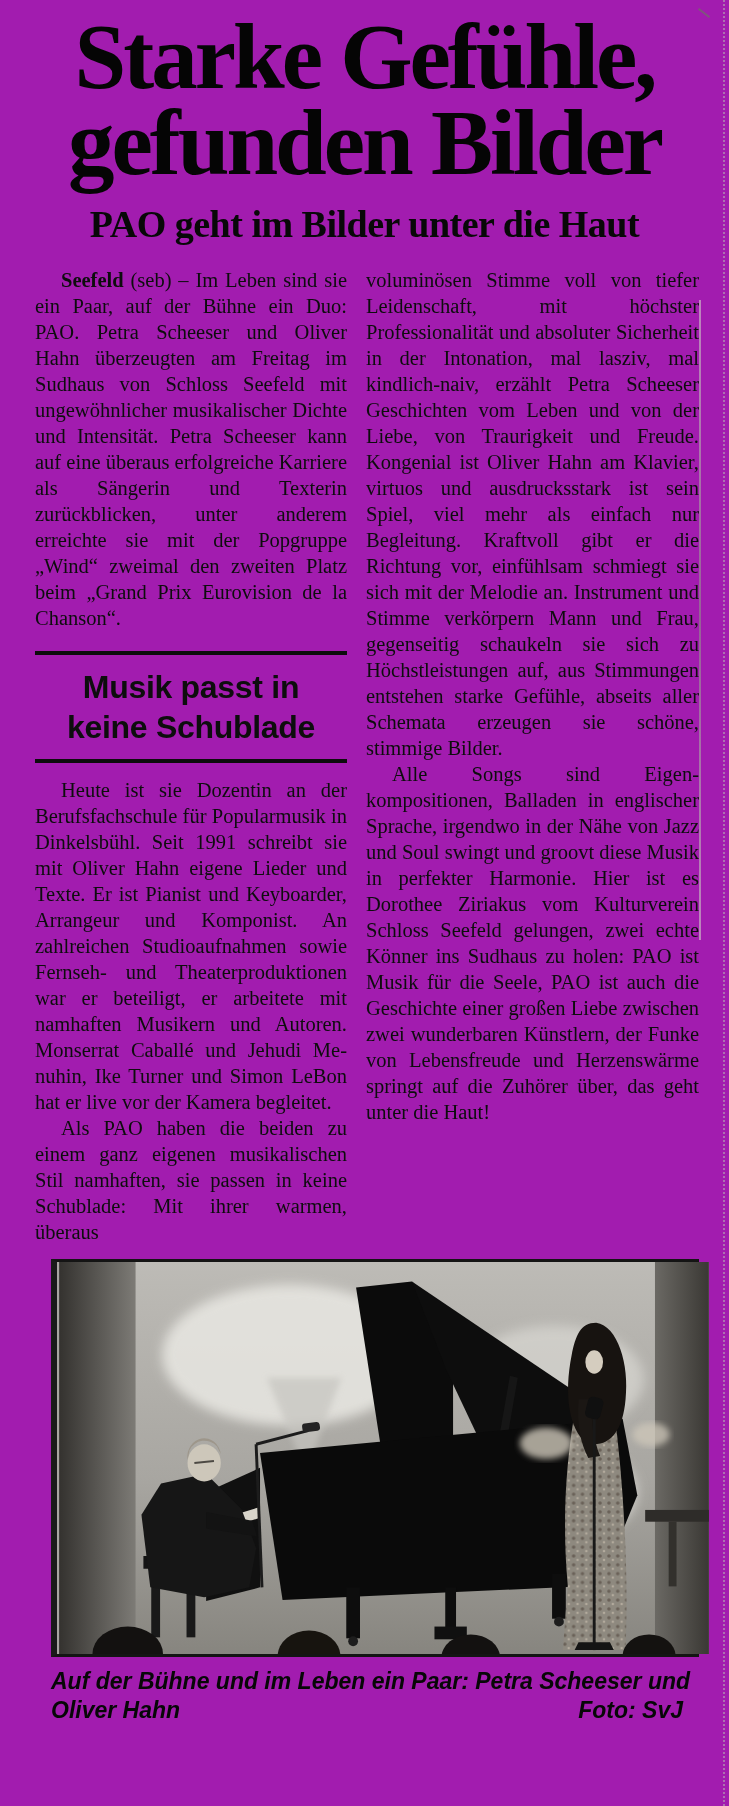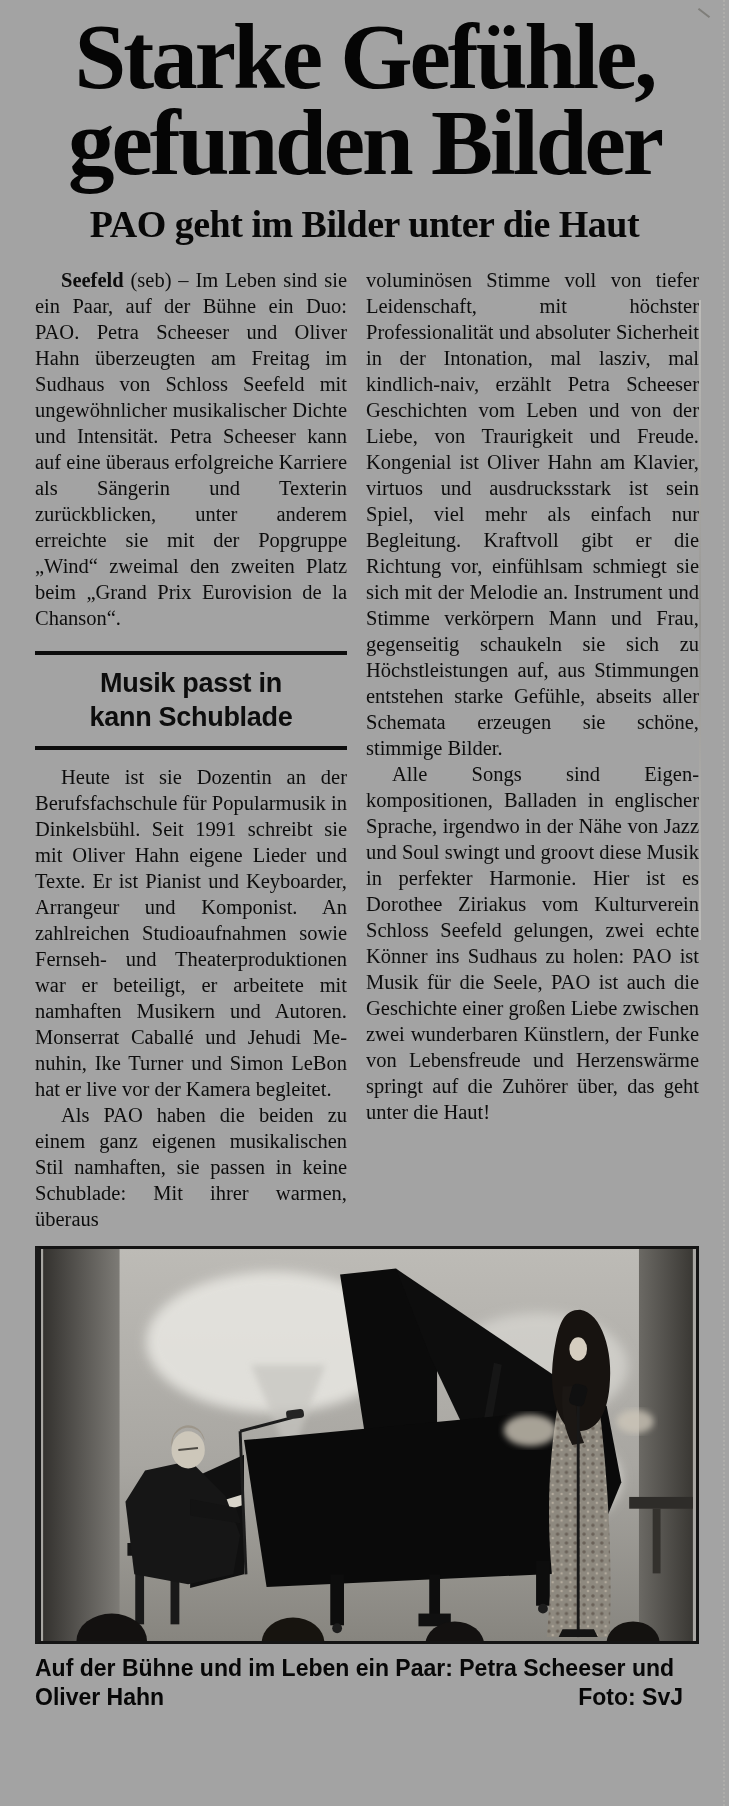--- a/index.html
+++ b/index.html
@@ -6,21 +6,21 @@
   body{
     width:729px;
     background:#f6f5f2;
     font-family:"Liberation Serif", serif;
     color:#0d0d0d;
   }
   .page{
     position:relative;
     width:729px;
     min-height:1806px;
-    background:#a3a3a3;
+    background:#a21caf;
     overflow:hidden;
   }
   
   .edge-dots{
     position:absolute; top:0; bottom:0; right:4px; width:0;
     border-right:2px dotted #b9b7b2; opacity:.55;
   }
   .scan-line{
     position:absolute; right:28px; top:300px; height:640px; width:2px;
     background:linear-gradient(#cfcdc8, #8f8d88, #cfcdc8); opacity:.6;
@@ -59,29 +59,29 @@
   .col-right{ width:333px; }
   .col p{ margin:0; hyphens:manual; }
   .col p.indent{ text-indent:26px; }
   .lead-word{ font-weight:700; }
 
   .crosshead-block{ margin:20px 0 14px 0; }
   .rule{ height:4px; background:#0c0c0c; border:0; margin:0; }
   .crosshead{
     font-family:"Liberation Sans", sans-serif;
     font-weight:700;
-    font-size:27px;
+    font-size:32px;
     line-height:1.25;
     text-align:center;
     text-indent:0;
     margin:12px 0 12px 0 !important;
     letter-spacing:-.3px;
   }
 
-  figure{ margin:14px 30px 0 35px; }
+  figure{ margin:14px 30px 0 51px;font-style:italic; }
   .photo-frame{
     border:3px solid #141414;
     border-left:6px solid #1a1a1a;
     background:#a8a6a2;
     line-height:0;
   }
   figcaption{
     position:relative;
     margin-top:10px;
     padding-right:2px;
@@ -106,21 +106,21 @@
     <h1><span>Starke Gefühle,</span><br><span>gefunden Bilder</span></h1>
     <h2>PAO geht im Bilder unter die Haut</h2>
   </header>
 
   <div class="columns">
     <div class="col col-left">
       <p class="indent"><span class="lead-word">Seefeld</span><span> (seb) – Im Leben sind sie ein Paar, auf der Bühne ein Duo: PAO. Petra Scheeser und Oliver Hahn überzeugten am Freitag im Sudhaus von Schloss Seefeld mit ungewöhnlicher musika­lischer Dichte und Intensi­tät. Petra Scheeser kann auf eine überaus erfolgreiche Karriere als Sängerin und Texterin zurückblicken, un­ter anderem erreichte sie mit der Popgruppe „Wind“ zwei­mal den zweiten Platz beim „Grand Prix Eurovision de la Chanson“.</span></p>
 
       <div class="crosshead-block">
         <div class="rule"></div>
-        <p class="crosshead"><span>Musik passt in</span><br><span>kann Schublade</span></p>
+        <p class="crosshead"><span>Musik passt in</span><br><span>keine Schublade</span></p>
         <div class="rule"></div>
       </div>
 
       <p class="indent">Heute ist sie Dozentin an der Berufsfachschule für Po­pularmusik in Dinkelsbühl. Seit 1991 schreibt sie mit Oliver Hahn eigene Lieder und Texte. Er ist Pianist und Keyboarder, Arrangeur und Komponist. An zahlreichen Studioaufnahmen sowie Fernseh- und Theaterpro­duktionen war er beteiligt, er arbeitete mit namhaften Mu­sikern und Autoren. Monser­rat Caballé und Jehudi Me­nuhin, Ike Turner und Simon LeBon hat er live vor der Ka­mera begleitet.</p>
       <p class="indent">Als PAO haben die beiden zu einem ganz eigenen musi­kalischen Stil namhaften, sie passen in keine Schublade: Mit ihrer warmen, überaus</p>
     </div>
 
     <div class="col col-right">
       <p>voluminösen Stimme voll von tiefer Leidenschaft, mit höchster Professionalität und absoluter Sicherheit in der Intonation, mal lasziv, mal kindlich-naiv, erzählt Petra Scheeser Geschichten vom Leben und von der Lie­be, von Traurigkeit und Freude. Kongenial ist Oliver Hahn am Klavier, virtuos und ausdrucksstark ist sein Spiel, viel mehr als einfach nur Begleitung. Kraftvoll gibt er die Richtung vor, ein­fühlsam schmiegt sie sich mit der Melodie an. Instrument und Stimme verkörpern Mann und Frau, gegenseitig schaukeln sie sich zu Höchst­leistungen auf, aus Stim­mungen entstehen starke Gefühle, abseits aller Sche­mata erzeugen sie schöne, stimmige Bilder.</p>
       <p class="indent">Alle Songs sind Eigen­kompositionen, Balladen in englischer Sprache, irgend­wo in der Nähe von Jazz und Soul swingt und groovt diese Musik in perfekter Harmo­nie. Hier ist es Dorothee Zi­riakus vom Kulturverein Schloss Seefeld gelungen, zwei echte Könner ins Sud­haus zu holen: PAO ist Musik für die Seele, PAO ist auch die Geschichte einer großen Liebe zwischen zwei wun­derbaren Künstlern, der Funke von Lebensfreude und Herzenswärme springt auf die Zuhörer über, das geht unter die Haut!</p>

